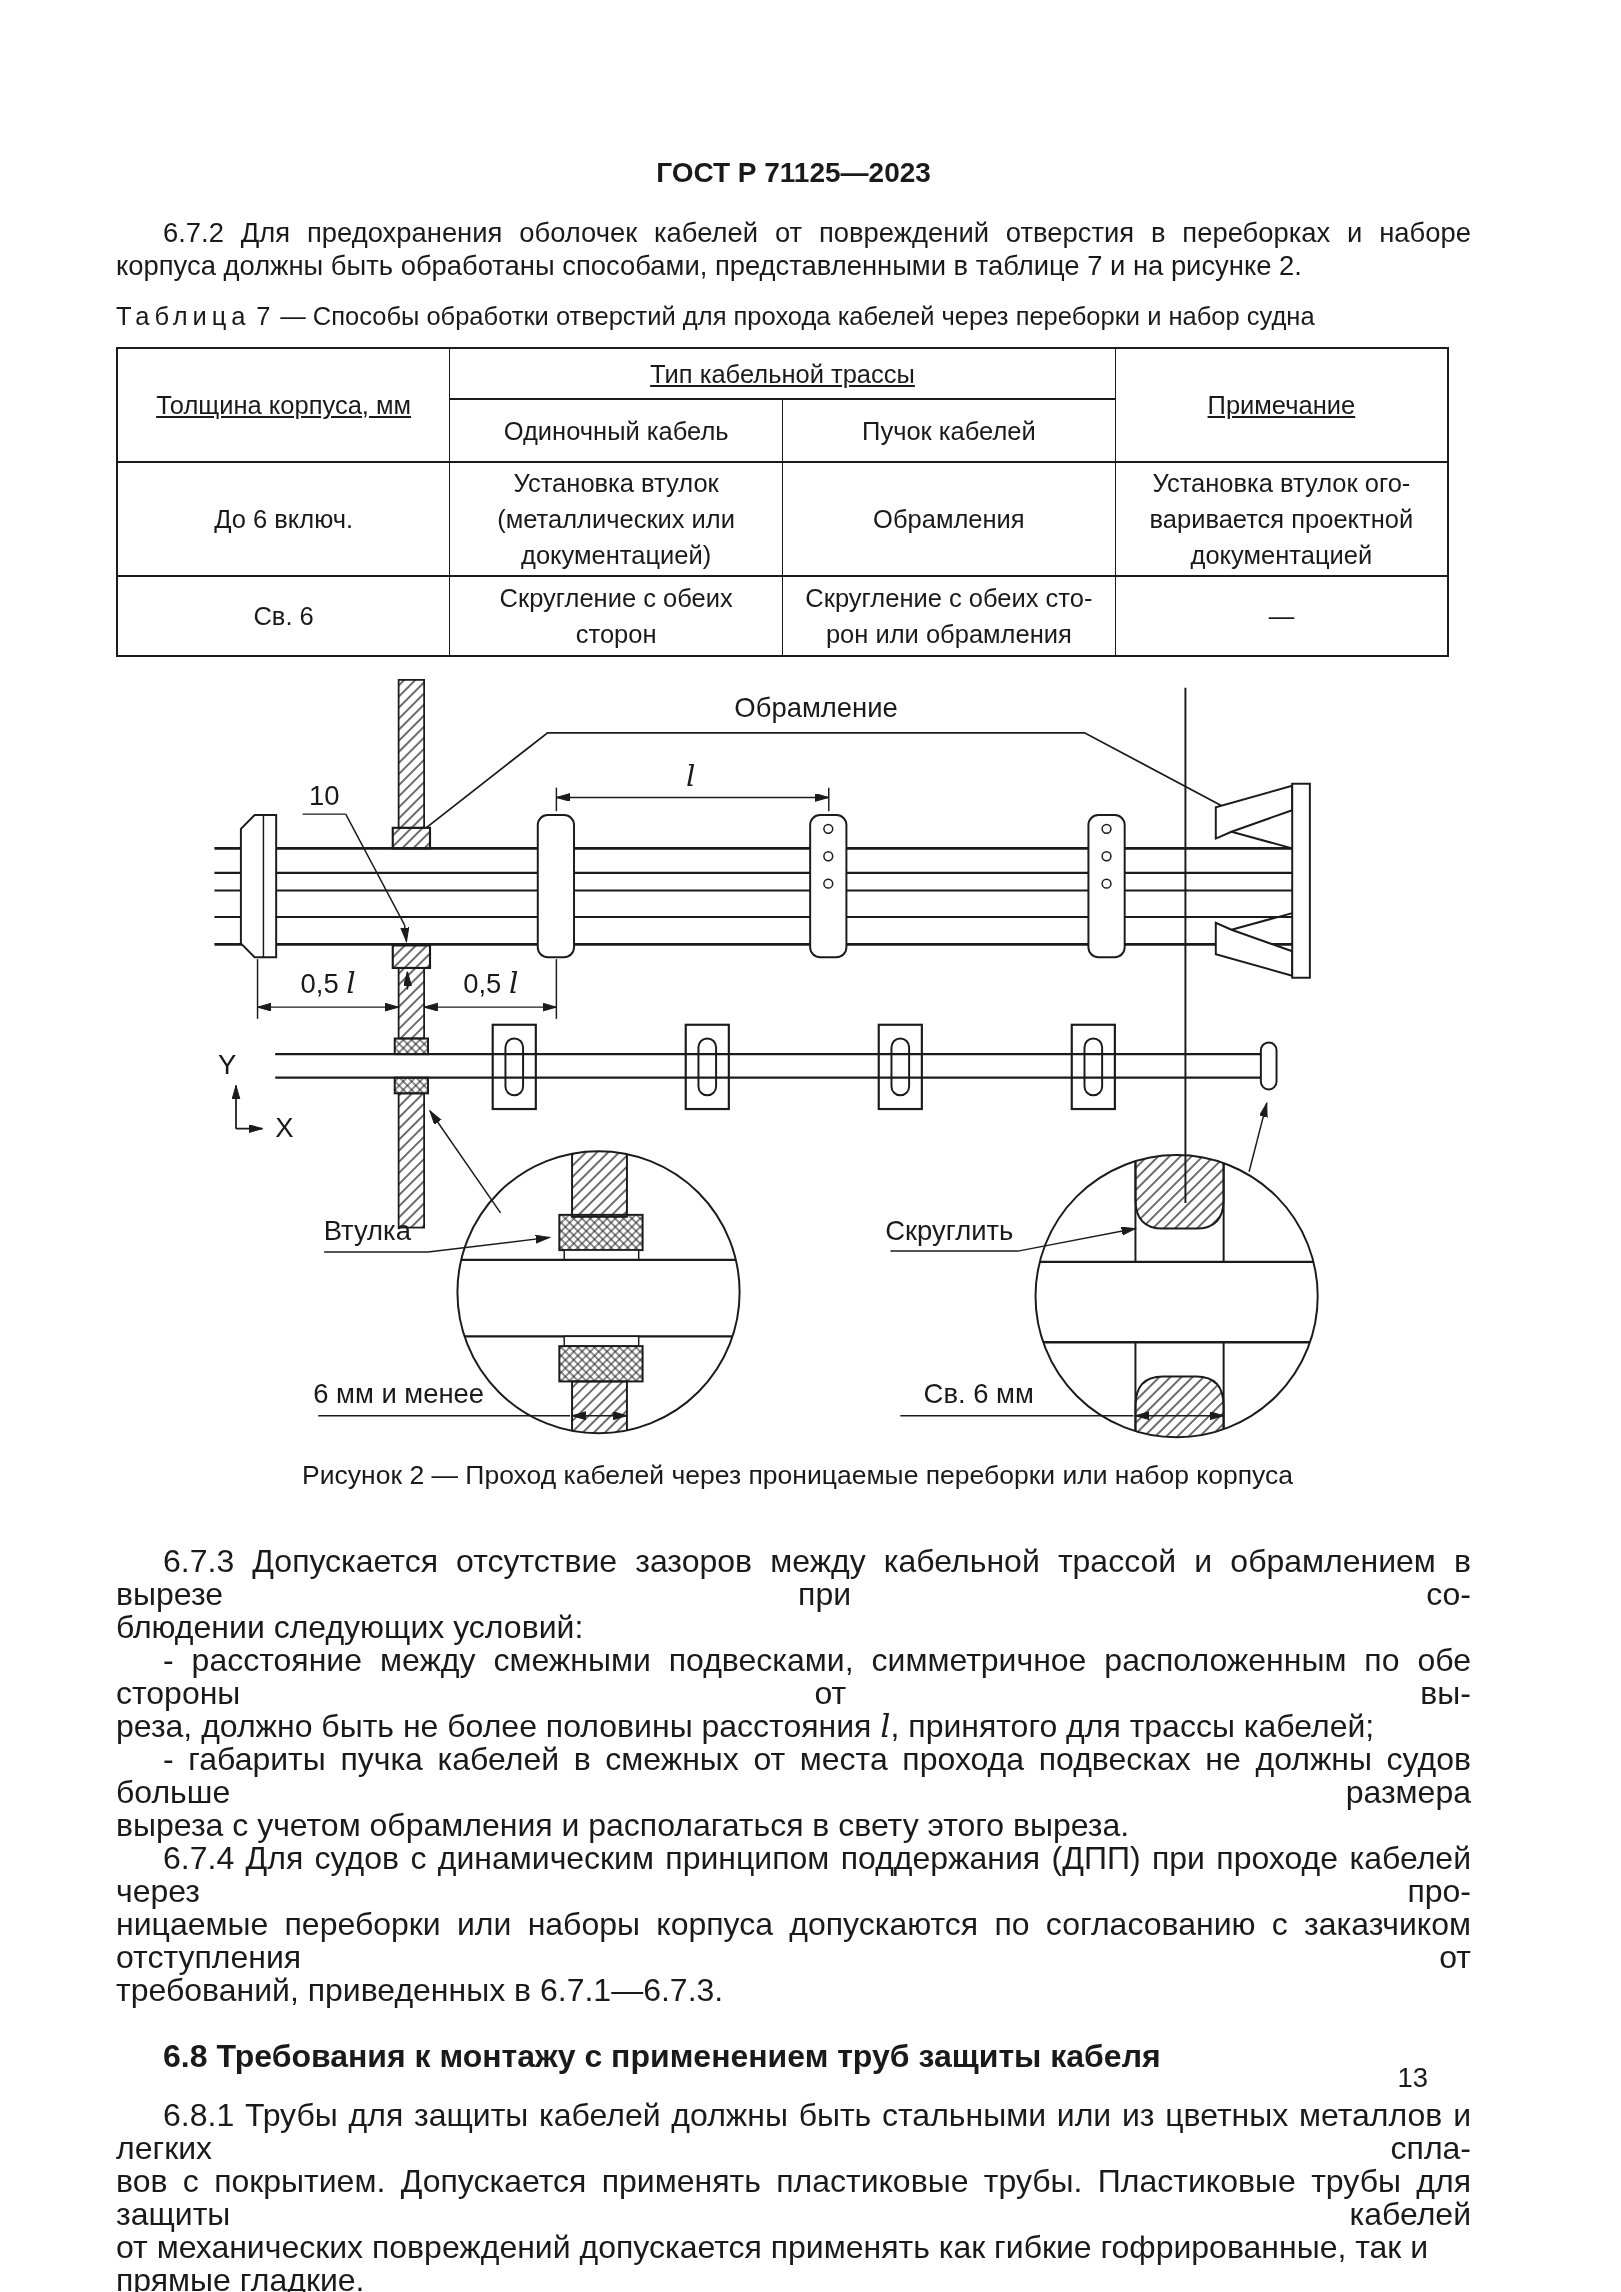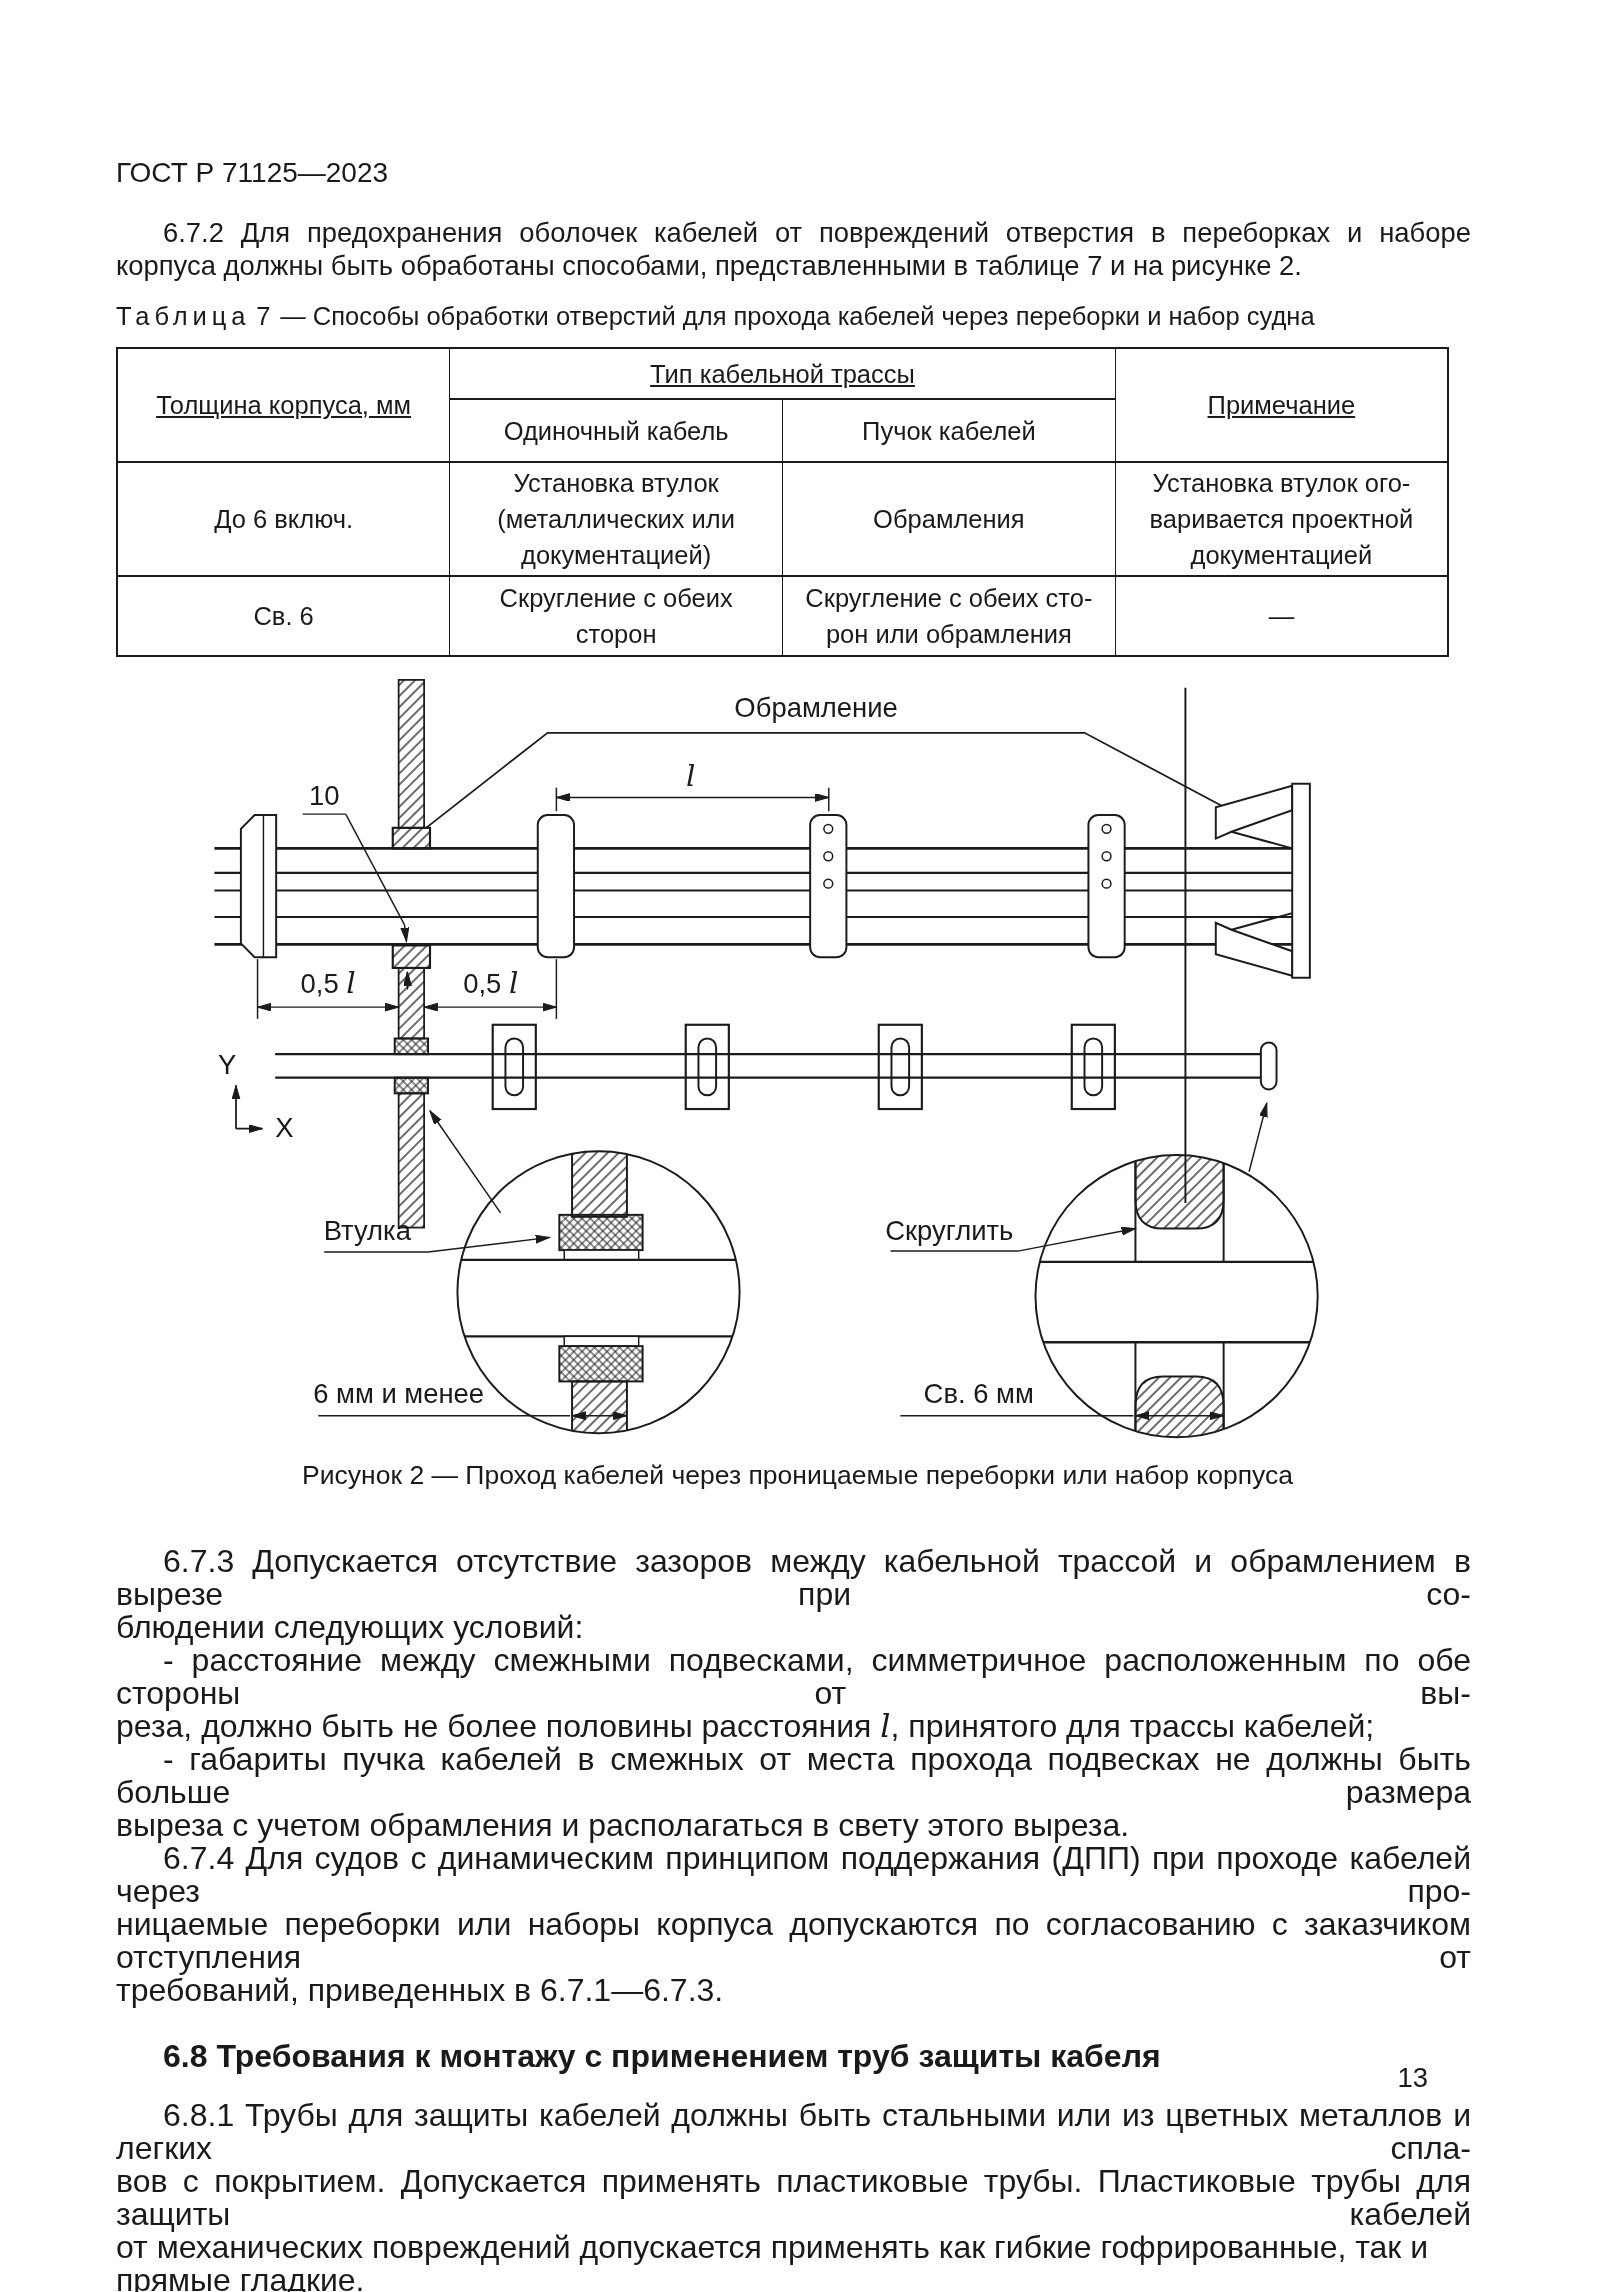--- a/index.html
+++ b/index.html
@@ -1,19 +1,19 @@
 <!DOCTYPE html>
 <html><head>
 <meta charset="utf-8">
 <style>
   html,body{margin:0;padding:0;background:#e8e8e8;}
   .page{position:relative;width:1621px;height:2293px;background:#ffffff;margin:0 auto;
         font-family:"Liberation Sans",sans-serif;color:#1a1a1a;overflow:hidden;}
   .abs{position:absolute;}
-  .doc-header{left:116px;top:157px;width:1355px;text-align:left;font-weight:normal;font-size:28px;}
+  .doc-header{left:116px;top:157px;width:1355px;text-align:center;font-weight:bold;font-size:28px;}
   .bl{left:116px;width:1355px;font-size:27.4px;line-height:33px;}
   .bl .ln{min-height:33px;}
   .j{text-align:justify;text-align-last:justify;}
   .ind{text-indent:47px;}
   .it{font-family:"DejaVu Serif",serif;font-style:italic;}
   .tcap{left:116px;top:302px;width:1355px;font-size:25.5px;}
   .tcap .lsp{letter-spacing:4.9px;}
   .tcap .num{margin-left:5.9px;margin-right:9.8px;}
   table.t7{position:absolute;left:116px;top:347px;width:1333px;border-collapse:collapse;
            table-layout:fixed;font-size:25.5px;line-height:36px;color:#1a1a1a;}
@@ -250,21 +250,21 @@
     </g>
   </svg>
 
   <div class="abs figcap">Рисунок 2 — Проход кабелей через проницаемые переборки или набор корпуса</div>
 
   <div class="abs bl tb">
     <div class="ln j ind">6.7.3 Допускается отсутствие зазоров между кабельной трассой и обрамлением в вырезе при со-</div>
     <div class="ln">блюдении следующих условий:</div>
     <div class="ln j ind">- расстояние между смежными подвесками, симметричное расположенным по обе стороны от вы-</div>
     <div class="ln"><span>реза, должно быть не более половины расстояния </span><span class="it">l</span><span>, принятого для трассы кабелей;</span></div>
-    <div class="ln j ind">- габариты пучка кабелей в смежных от места прохода подвесках не должны быть больше размера</div>
+    <div class="ln j ind">- габариты пучка кабелей в смежных от места прохода подвесках не должны судов больше размера</div>
     <div class="ln">выреза с учетом обрамления и располагаться в свету этого выреза.</div>
     <div class="ln j ind">6.7.4 Для судов с динамическим принципом поддержания (ДПП) при проходе кабелей через про-</div>
     <div class="ln j">ницаемые переборки или наборы корпуса допускаются по согласованию с заказчиком отступления от</div>
     <div class="ln">требований, приведенных в 6.7.1—6.7.3.</div>
     <div class="ln h68 ind">6.8 Требования к монтажу с применением труб защиты кабеля</div>
     <div class="ln j ind">6.8.1 Трубы для защиты кабелей должны быть стальными или из цветных металлов и легких спла-</div>
     <div class="ln j">вов с покрытием. Допускается применять пластиковые трубы. Пластиковые трубы для защиты кабелей</div>
     <div class="ln">от механических повреждений допускается применять как гибкие гофрированные, так и прямые гладкие.</div>
   </div>
 

